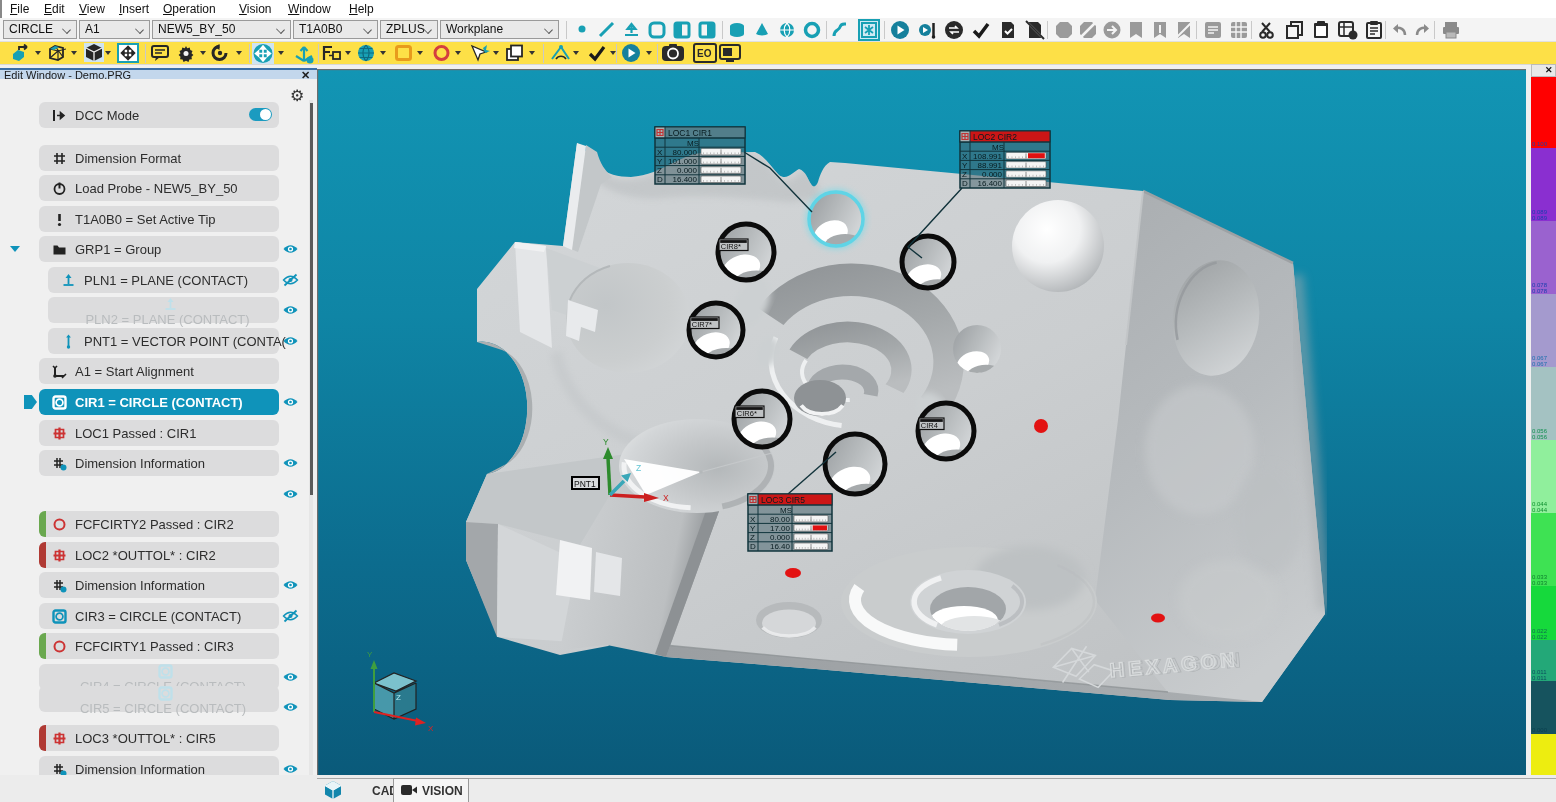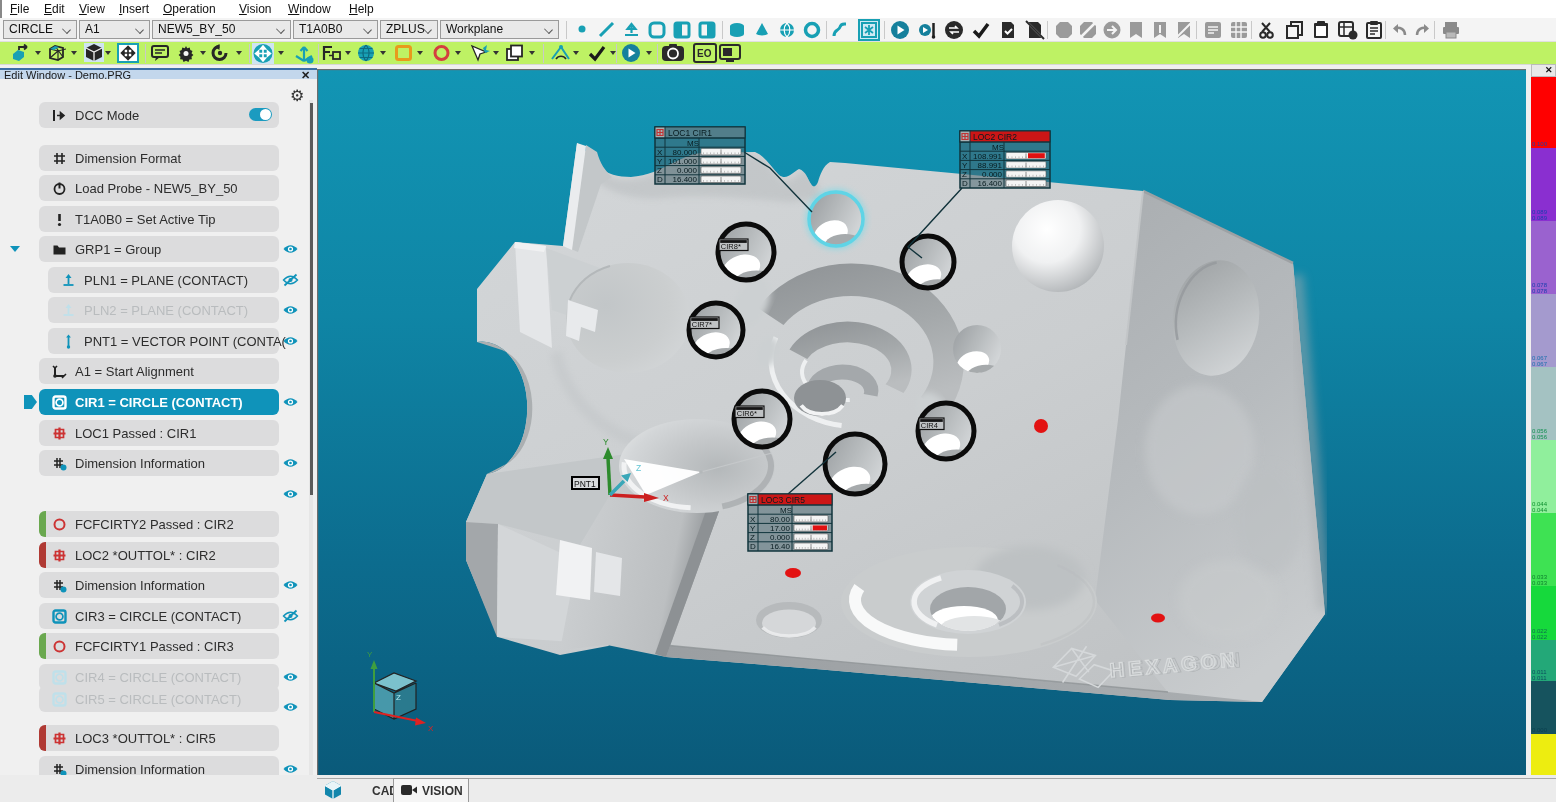--- a/index.html
+++ b/index.html
@@ -10,32 +10,32 @@
 #menubar{left:0;top:0;width:1556px;height:18px;background:#ffffff;border-left:2px solid #888;font-size:12px;color:#111;}
 #menubar span{position:absolute;top:2px;}
 #menubar u{text-decoration:underline;}
 
 #tb1{left:0;top:18px;width:1556px;height:24px;background:#f4f4f4;border-bottom:1px solid #e0e0e0;}
 .combo{position:absolute;top:2px;height:19px;background:#e9e9e9;border:1px solid #9a9a9a;font-size:12px;color:#111;line-height:17px;padding-left:5px;}
 .combo:after{content:"";position:absolute;right:6px;top:7px;width:6px;height:6px;border-right:1.5px solid #555;border-bottom:1.5px solid #555;transform:rotate(45deg) scale(1,.8);margin-top:-2px;}
 .ico{position:absolute;display:flex;align-items:center;justify-content:center;}
 .vsep{position:absolute;width:1px;background:#c9c9c9;}
 
-#tb2{left:0;top:42px;width:1556px;height:23px;background:#bef264;border-bottom:1px solid #d8d8d8;padding-left:18px;}
+#tb2{left:0;top:42px;width:1556px;height:23px;background:#fde047;border-bottom:1px solid #d8d8d8;padding-left:18px;}
 .drop{position:absolute;width:0;height:0;border-left:3.5px solid transparent;border-right:3.5px solid transparent;border-top:4px solid #333;}
 
 #panel{left:0;top:65px;width:317px;height:737px;background:#f0f0f0;}
 #ptitle{position:absolute;left:0;top:3px;width:317px;height:11px;background:#c3d7ec;border-top:2px solid #3b6ea5;font-size:11px;color:#1a1a1a;line-height:10px;padding-left:4px;}
 #ptitle b{font-weight:normal;}
 .row{position:absolute;left:39px;width:240px;height:26px;background:#dcdcdd;border-radius:6px;font-size:13px;color:#2d2d2d;display:flex;align-items:center;}
 .row .txt{margin-left:8px;white-space:nowrap;}
 .row .ric{margin-left:13px;width:15px;height:15px;flex:none;display:flex;align-items:center;justify-content:center;}
 .row.ind{left:48px;width:231px;}
 .row.sel{background:#0f93ba;color:#fff;font-weight:bold;}
-.row.dis{color:#b9bcbe;}
+.row.dis{color:#b9bcbe;flex-direction:column;}
 .eye{position:absolute;left:282px;width:16px;height:16px;}
 .lbar{position:absolute;left:0px;top:0px;width:7px;height:26px;border-radius:6px 0 0 6px;}
 
 #vp{left:317px;top:69px;width:1209px;height:706px;}
 
 #scale{left:1531px;top:64px;width:25px;height:738px;background:#fff;}
 .sb{position:absolute;left:0;width:25px;}
 .slb{position:absolute;left:1px;font-size:6px;line-height:6px;color:#0b4fa0;}
 
 #tabbar{left:0;top:775px;width:1556px;height:27px;background:#ececec;}

